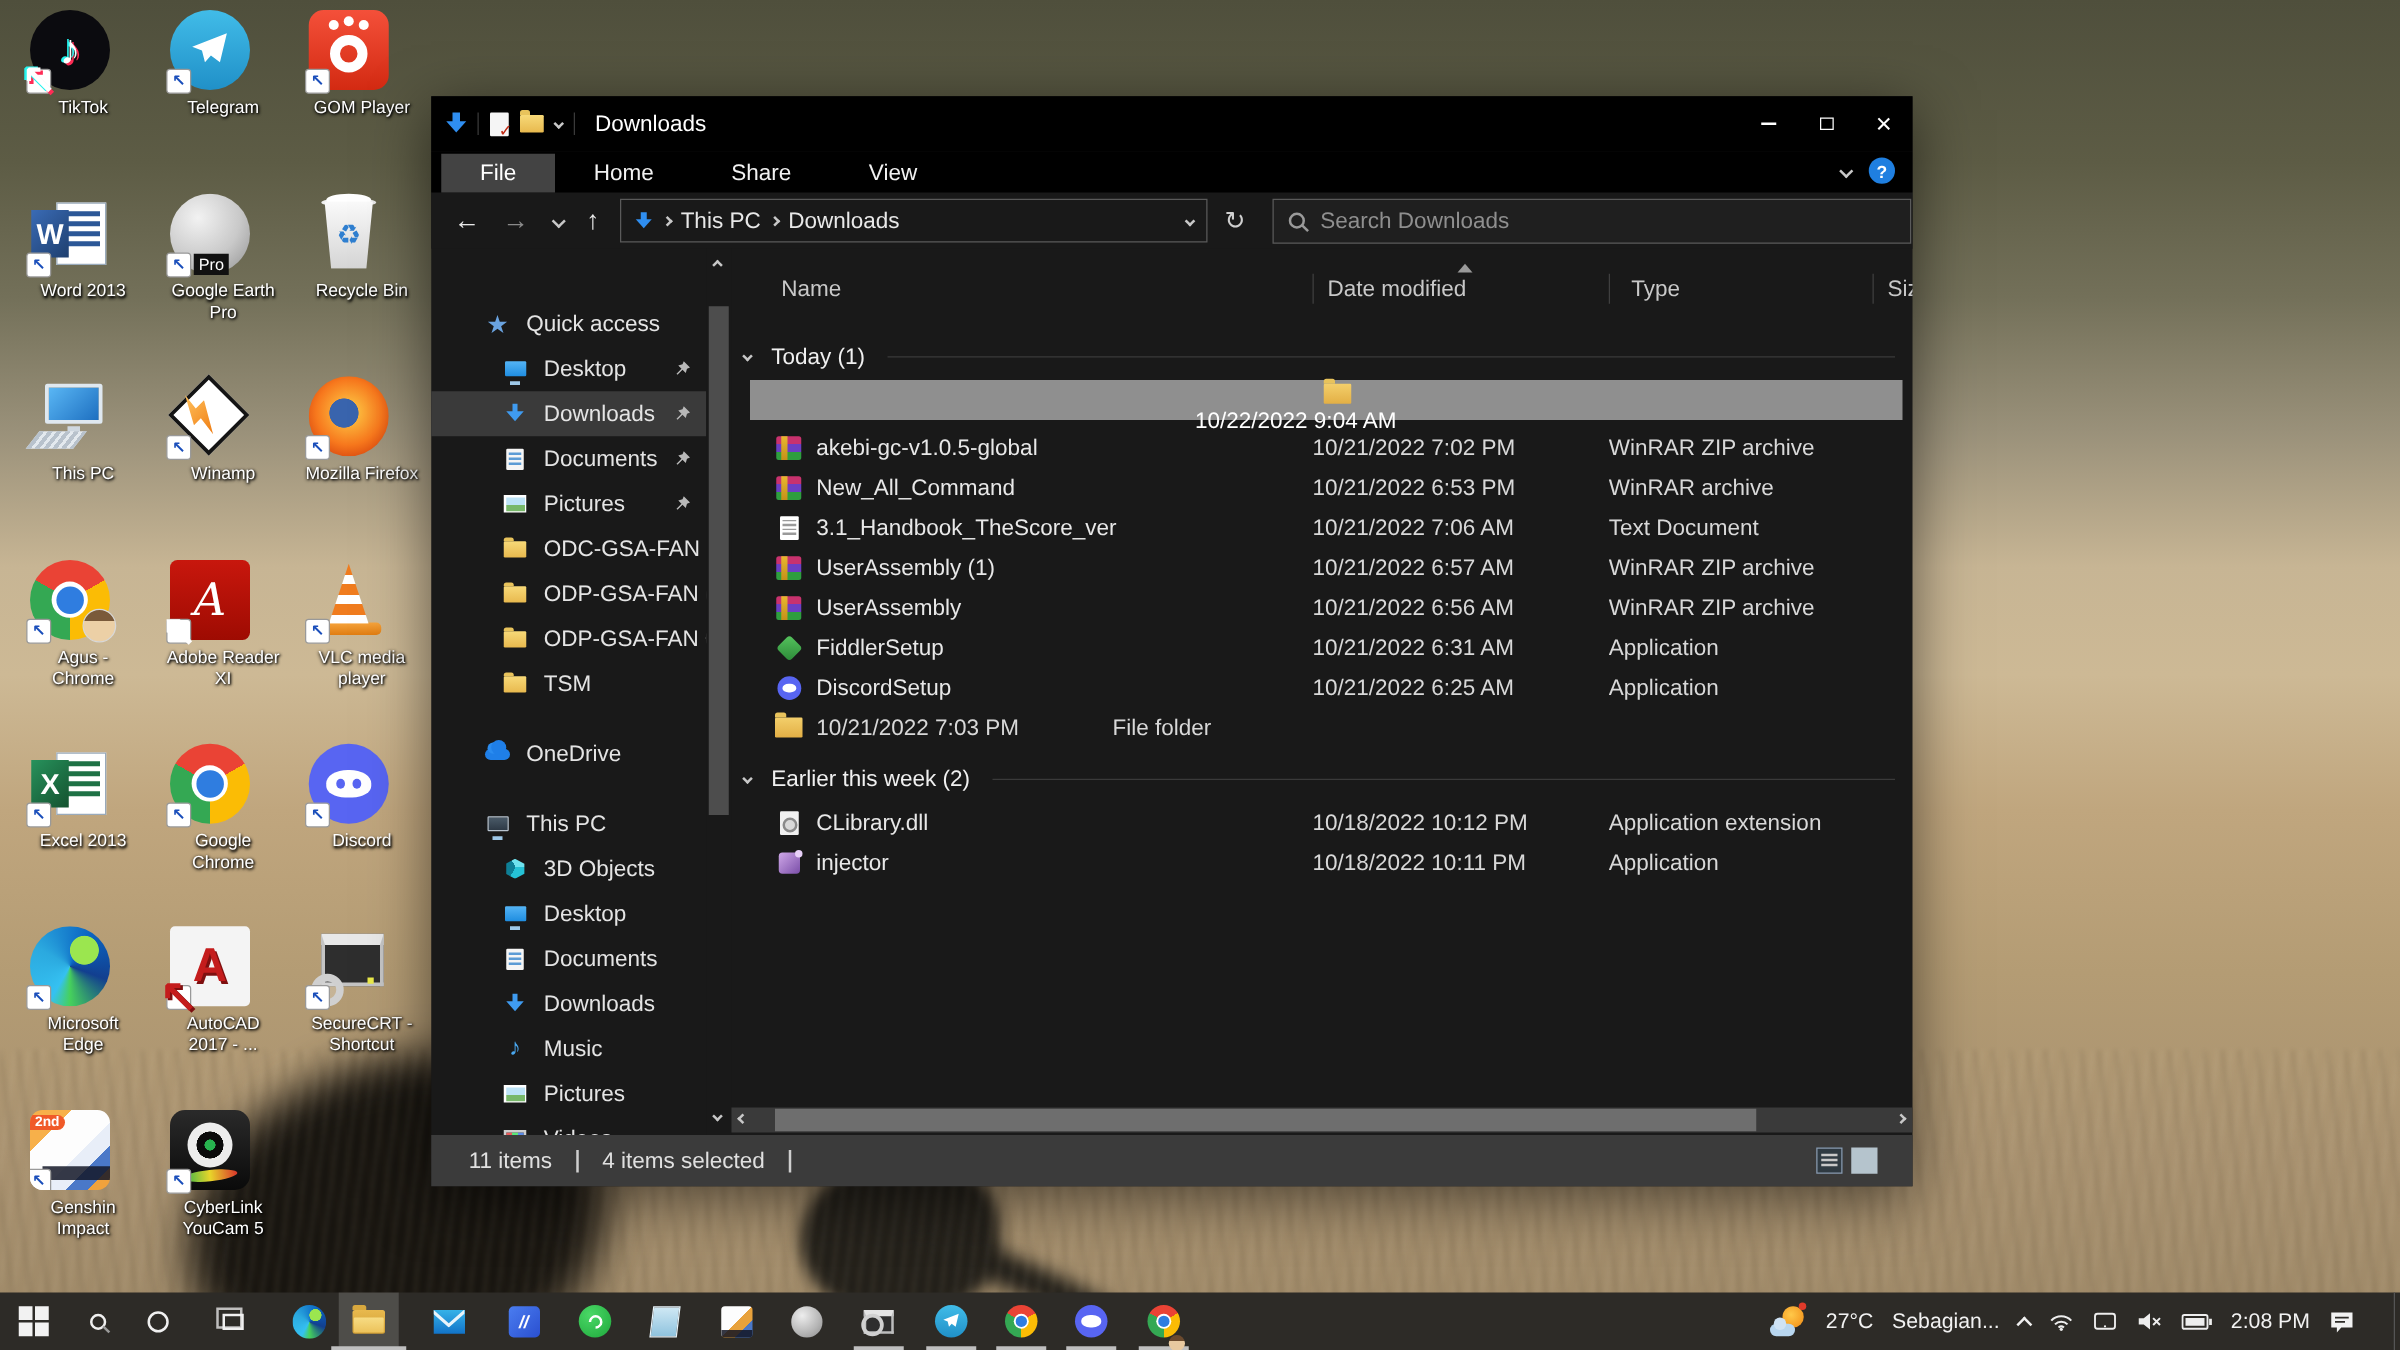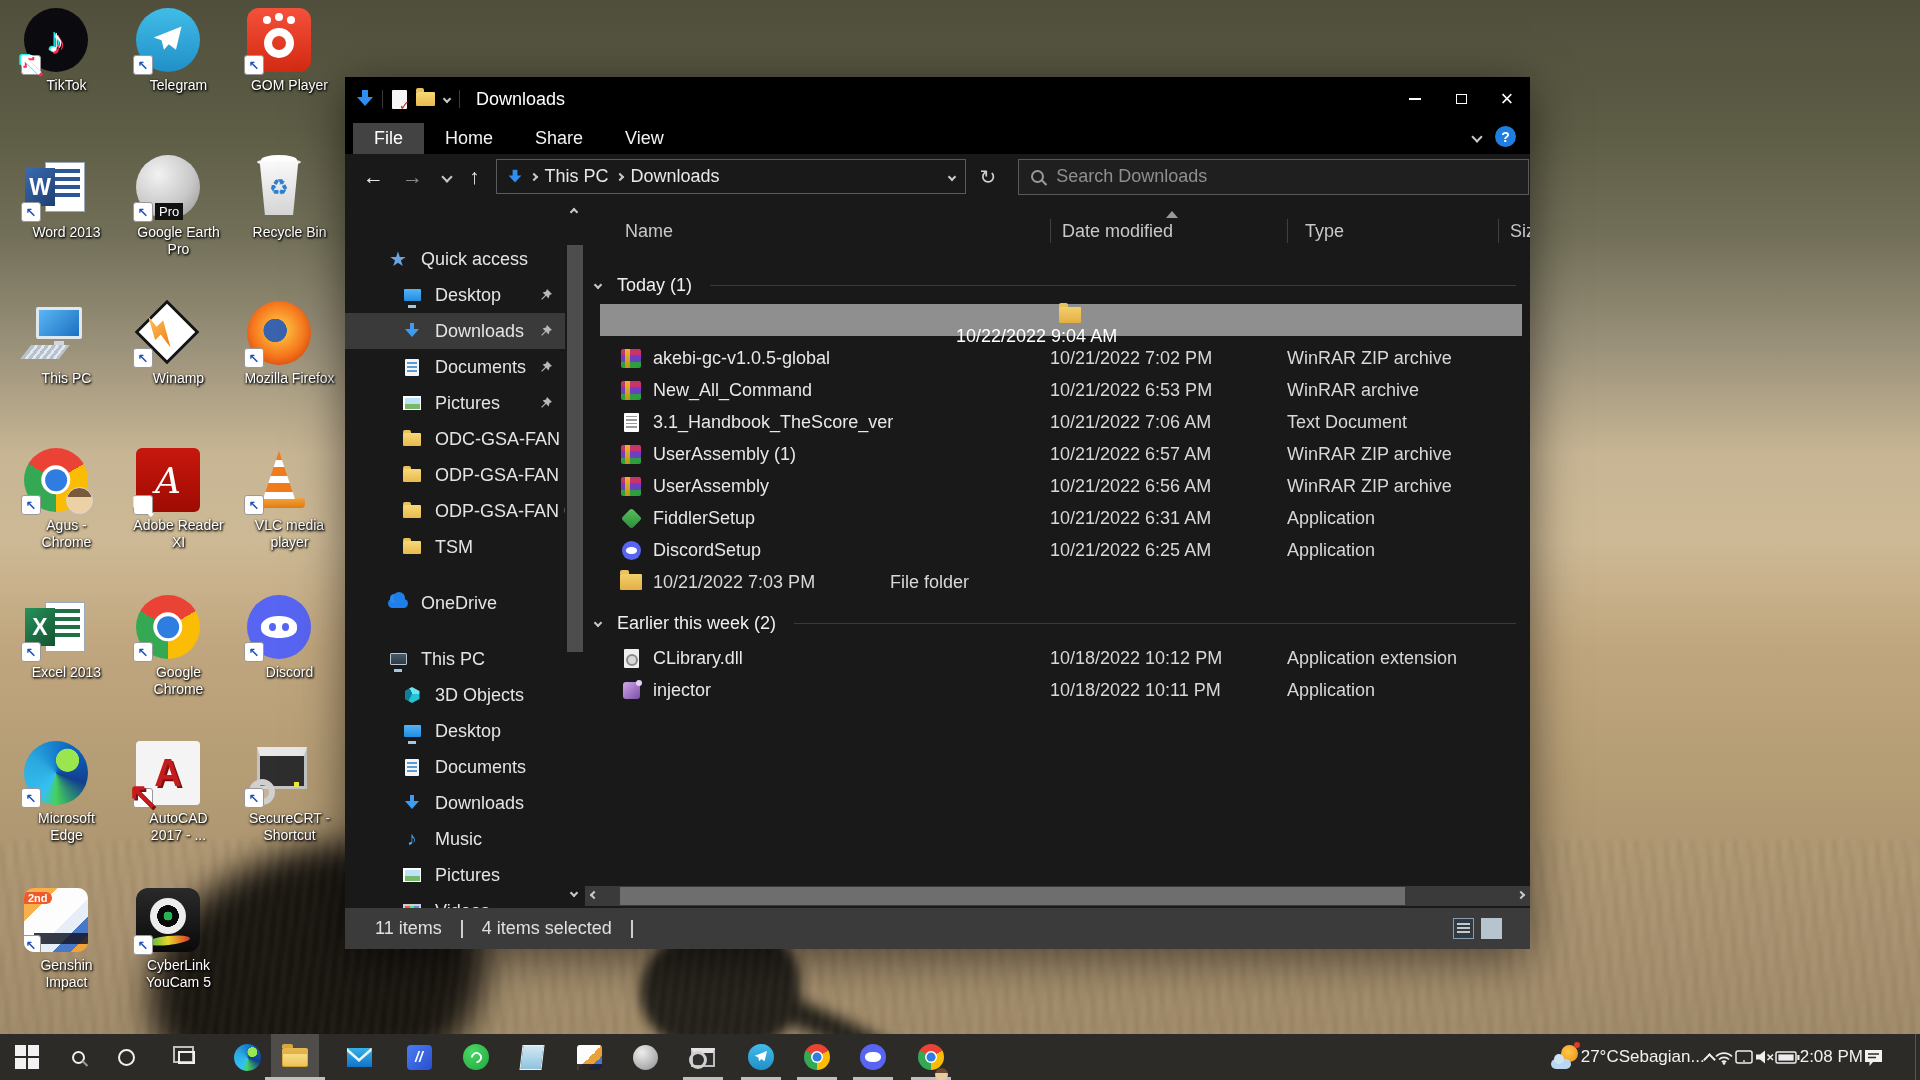--- a/index.html
+++ b/index.html
@@ -151,21 +151,21 @@
   .chev.down { transform:rotate(45deg); } .chev.up { transform:rotate(-135deg); }
   .chev.right { transform:rotate(-45deg); } .chev.left { transform:rotate(135deg); }
   .chev.sm { width:6px; height:6px; }
   #win-title { margin-left:16px; color:#fff; }
   #win-controls { margin-left:auto; display:flex; height:100%; }
   .wbtn { width:46px; height:100%; display:flex; align-items:center; justify-content:center; color:#fff; }
   .min-glyph { width:12px; height:2px; background:#fff; }
   .max-glyph { width:11px; height:10px; border:1.5px solid #fff; }
   .close-glyph { font-size:22px; line-height:1; }
   #tabs-row { height:33px; background:#000; display:flex; align-items:flex-end; padding-left:8px; position:relative; }
-  .rtab { padding:0 21px; line-height:31px; color:#f2f2f2; }
+  .rtab { padding:0 31px; line-height:31px; color:#f2f2f2; }
   .rtab.file { background:#434343; color:#fff; }
   #ribbon-right { position:absolute; right:14px; bottom:7px; display:flex; align-items:center; gap:14px; }
   #help-btn { width:21px; height:21px; border-radius:50%; background:#1f7fe0; color:#fff; font-size:14px;
     font-weight:bold; display:flex; align-items:center; justify-content:center; }
   #navbar { height:45px; display:flex; align-items:center; background:#191919; }
   .nav-glyph { font-size:21px; color:#e8e8e8; margin-left:18px; }
   .nav-glyph.dim { color:#8a8a8a; }
   #addressbar { margin-left:16px; width:470px; height:35px; border:1px solid #5a5a5a; background:#191919;
     display:flex; align-items:center; padding:0 10px; gap:8px; }
   .crumb { color:#e8e8e8; }
@@ -310,21 +310,21 @@
   .tb-crt::after { content:''; position:absolute; left:-4px; bottom:-4px; width:12px; height:12px;
     border:3px solid #d0d0d0; border-radius:50%; }
   .tb-telegram { width:26px; height:26px; border-radius:50%; background:linear-gradient(#41bce8,#2090c8);
     display:flex; align-items:center; justify-content:center; }
   .tb-chrome { width:26px; height:26px; }
   .tb-discord { width:26px; height:26px; background:#5865f2; border-radius:50%; position:relative; }
   .tb-discord::after { content:''; position:absolute; left:5px; top:8px; width:16px; height:10px; background:#fff; border-radius:45%; }
   .mini-avatar { position:absolute; right:-3px; bottom:-1px; width:13px; height:13px; border-radius:50%;
     background:linear-gradient(#6b4a2e 0 38%,#e8c9a0 38%); z-index:2; }
   
-  #tray { position:absolute; right:0; top:0; height:46px; display:flex; align-items:center; 
+  #tray { position:absolute; right:0; top:0; height:46px; display:flex; align-items:center; gap:15px;
     padding-right:36px; color:#f2f2f2; font-size:17px; }
   #weather-ic { position:relative; width:30px; height:27px; flex:none; }
   #weather-ic .sun { position:absolute; right:3px; top:1px; width:17px; height:17px; border-radius:50%;
     background:radial-gradient(circle at 40% 40%,#ffc94a,#f08a14); }
   #weather-ic .cld { position:absolute; left:0; bottom:2px; width:20px; height:10px; border-radius:6px;
     background:#b9d7f0; }
   #weather-ic .cld::before { content:''; position:absolute; left:3px; top:-5px; width:10px; height:10px;
     border-radius:50%; background:#cfe3f5; }
   #weather-ic .alert { position:absolute; right:1px; top:-2px; width:6px; height:6px; border-radius:50%; background:#e03a2a; }
   .tray-chev { width:9px; height:9px; border-right:2px solid #f0f0f0; border-bottom:2px solid #f0f0f0;

